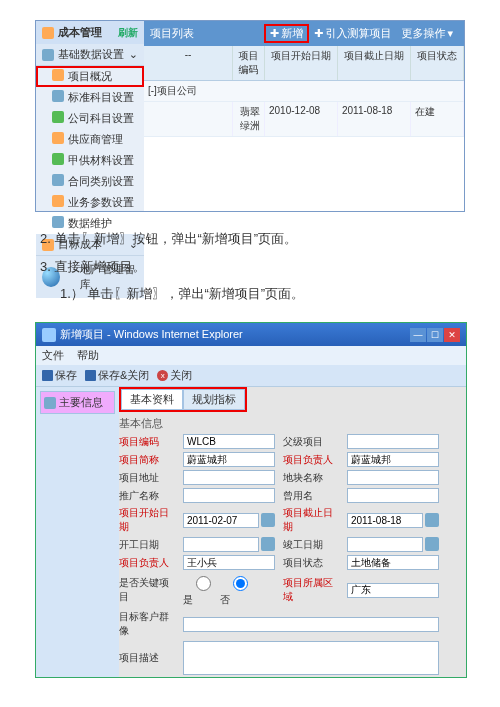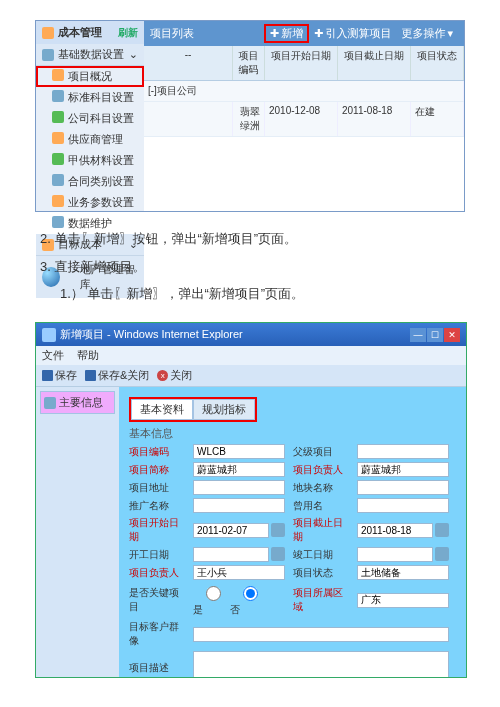--- a/index.html
+++ b/index.html
@@ -43,21 +43,21 @@
 .win-ctrls .cx{background:#d44}
 .menu{background:#e8f1fb;padding:2px 6px;font-size:11px}
 .menu span{margin-right:10px}
 .toolbar2{background:#d5e5f7;padding:3px 6px;display:flex;gap:8px;font-size:11px;border-bottom:1px solid #b5cde3}
 .tb2{display:flex;align-items:center;gap:2px;cursor:pointer}
 .disk{width:11px;height:11px;background:#36a;border-radius:1px}
 .xcl{width:11px;height:11px;background:#c44;border-radius:50%;font-size:8px;color:#fff;display:flex;align-items:center;justify-content:center}
 .body2{display:flex;height:290px}
 .nav2{width:75px;background:#d5e5f7;padding:4px}
 .nav2-item{background:#f0abfc;border:1px solid #a4c3e3;padding:3px;font-size:11px;display:flex;align-items:center;gap:3px}
-.form-area{flex:1;background:#7dd3fc;padding:10px;overflow:auto}
+.form-area{flex:1;background:#e5e5e5;padding:0;overflow:auto}
 .tabs{display:flex;margin-bottom:4px;border:2px solid #e00;width:fit-content}
 .tab{padding:2px 8px;font-size:11px;background:#dce9f6;border:1px solid #a4c3e3;cursor:pointer}
 .tab.act{background:#fff}
 .fs-ttl{font-size:11px;margin:3px 0;color:#555}
 .fgrid{display:grid;grid-template-columns:56px 92px 56px 92px;gap:3px 8px;font-size:10px;align-items:center}
 .fgrid label{color:#333;text-align:left}
 .fgrid label.req{color:#c00}
 .fgrid input,.fgrid select{border:1px solid #9bb8d3;padding:1px 3px;font-size:10px;height:15px;box-sizing:border-box;width:100%}
 .fgrid .date{display:flex;gap:2px;}
 .fgrid .date input{flex:1}

